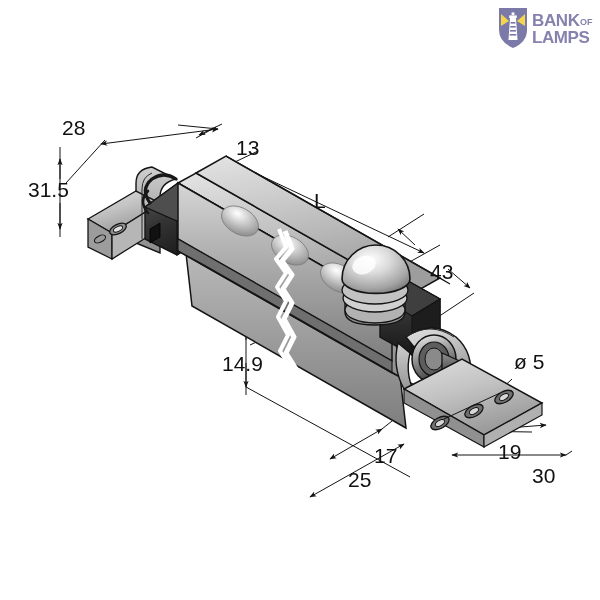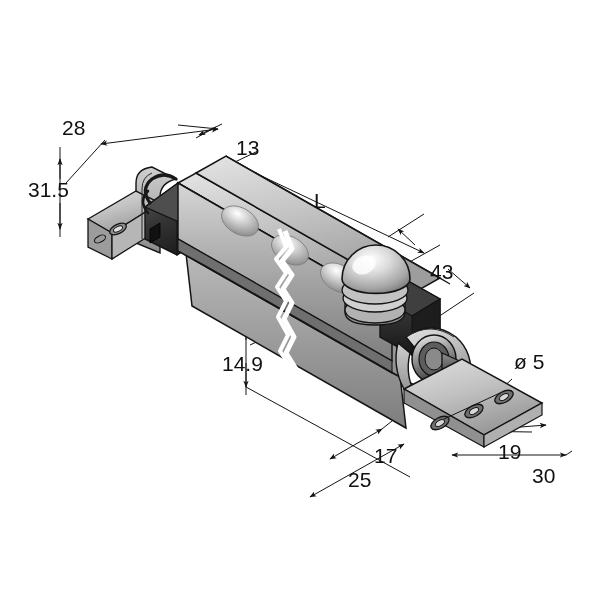--- a/index.html
+++ b/index.html
@@ -47,20 +47,43 @@
     font-size: 21px;
     fill: #111111;
     font-weight: 400;
   }
 </style>
 </head>
 <body>
 
 <div id="stage">
 
+  <div id="logo">
+    <svg width="100" height="44" viewBox="0 0 100 44" xmlns="http://www.w3.org/2000/svg">
+
+      <g>
+        <path d="M3 2 L31 2 L31 24 Q31 36 17 42 Q3 36 3 24 Z" fill="#7b79a8"></path>
+
+        <path d="M5 8 L13 15 L5 20 Z" fill="#f2d64b"></path>
+        <path d="M29 8 L21 15 L29 20 Z" fill="#f2d64b"></path>
+
+        <path d="M14 12 L20 12 L21.5 34 L12.5 34 Z" fill="#ffffff"></path>
+        <rect x="13.2" y="9.4" width="7.6" height="2.6" fill="#ffffff"></rect>
+        <rect x="15.6" y="6.4" width="2.8" height="2.6" fill="#ffffff"></rect>
+        <rect x="14.6" y="16" width="4.8" height="1.6" fill="#7b79a8"></rect>
+        <rect x="14.3" y="20" width="5.4" height="1.6" fill="#7b79a8"></rect>
+        <rect x="14.0" y="24" width="6.0" height="1.6" fill="#7b79a8"></rect>
+        <rect x="13.7" y="28" width="6.6" height="1.6" fill="#7b79a8"></rect>
+      </g>
+
+      <text x="36" y="20" font-family="Liberation Sans, sans-serif" font-size="17" font-weight="bold" fill="#8582ae" letter-spacing="-0.4">BANK</text>
+      <text x="84" y="19" font-family="Liberation Sans, sans-serif" font-size="9" font-weight="bold" fill="#8582ae">OF</text>
+      <text x="36" y="37" font-family="Liberation Sans, sans-serif" font-size="17" font-weight="bold" fill="#8582ae" letter-spacing="-0.4">LAMPS</text>
+    </svg>
+  </div>
 
   <div id="drawing">
   <svg width="600" height="600" viewBox="0 0 600 600" xmlns="http://www.w3.org/2000/svg">
     <defs>
 
       <linearGradient id="gTopFace" x1="0" y1="0" x2="0.35" y2="1">
         <stop offset="0%" stop-color="#e4e4e4"></stop>
         <stop offset="45%" stop-color="#c6c6c6"></stop>
         <stop offset="100%" stop-color="#9d9d9d"></stop>
       </linearGradient>

